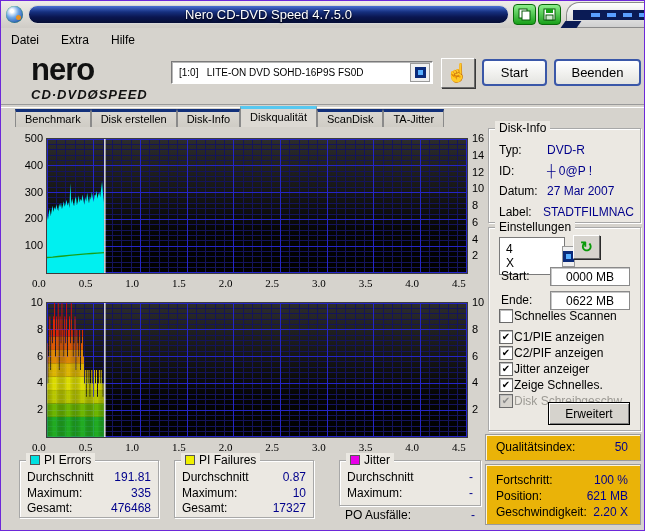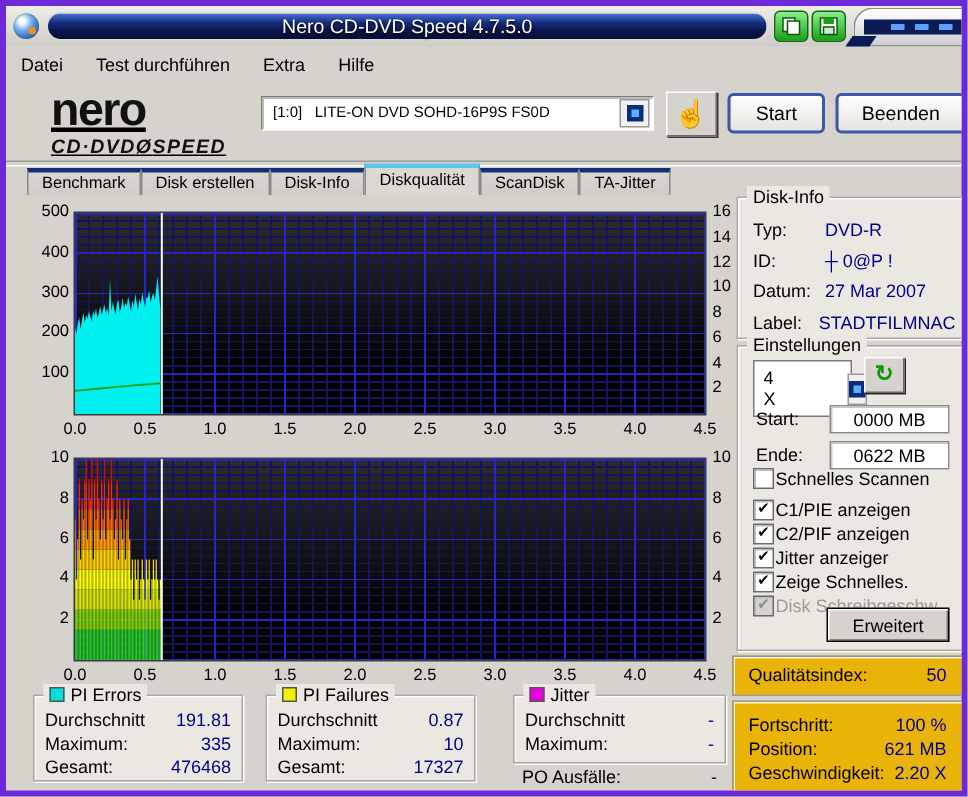--- a/index.html
+++ b/index.html
@@ -1,18 +1,18 @@
 <!DOCTYPE html>
 <html><head>
 <meta charset="utf-8">
 <style>
   html,body{margin:0;padding:0;background:#9aa0a8;}
   .window{position:relative;width:645px;height:531px;background:#d6d3cd;
     font-family:"Liberation Sans",sans-serif;font-size:12px;color:#000;
-    overflow:hidden;box-sizing:border-box;border:4px solid #6d28d9;}
+    overflow:hidden;box-sizing:border-box;border:1px solid #6d28d9;}
   .val{color:#00008b;}
 
   
   .titlebar{position:absolute;left:0;top:0;width:100%;height:27px;
     background:linear-gradient(180deg,#efede9,#cfccc6);}
   .app-icon{position:absolute;left:5px;top:5px;width:17px;height:17px;border-radius:50%;
     background:radial-gradient(circle at 35% 30%,#fff 10%,#6fa8e8 40%,#1a4aa0 85%);
     box-shadow:inset 0 0 1px #083;}
   .app-icon::after{content:"";position:absolute;right:2px;bottom:3px;width:5px;height:5px;border-radius:50%;
     background:#e89020;}
@@ -33,21 +33,21 @@
   .swoosh .wedge{position:absolute;left:0px;bottom:0px;width:16px;height:7px;background:#0a1b55;
     transform:skewX(-35deg);}
 
   
   .menubar{position:absolute;left:2px;top:28px;width:100%;height:21px;display:flex;align-items:center;}
   .menu-item{padding:2px 8px;margin-right:6px;cursor:default;}
 
   
   .hdr-sep{position:absolute;left:0;top:103px;width:100%;height:2px;
     border-top:1px solid #9a9a9a;border-bottom:1px solid #fff;}
-  .logo{position:absolute;left:30px;top:53px;line-height:1;text-decoration:underline;}
+  .logo{position:absolute;left:30px;top:53px;line-height:1;}
   .logo .l1{font-size:31px;font-weight:bold;letter-spacing:-1px;color:#111;}
   .logo .l2{font-size:13px;font-weight:bold;font-style:italic;letter-spacing:1px;color:#111;margin-top:3px;}
   .combo{position:absolute;left:170px;top:60px;width:262px;height:23px;background:#fff;
     border-top:1px solid #7a7a7a;border-left:1px solid #7a7a7a;
     border-bottom:1px solid #fff;border-right:1px solid #fff;
     box-shadow:inset 1px 1px 0 #b8b8b8;display:flex;align-items:center;box-sizing:border-box;cursor:default;}
   .combo .txt{flex:1;padding-left:7px;font-size:10px;white-space:pre;}
   .sq-btn{width:18px;height:17px;margin-right:2px;background:#f0f0f0;border:1px solid #9a9a9a;
     display:flex;align-items:center;justify-content:center;cursor:pointer;}
   .sq-btn .sq-o{width:11px;height:11px;background:#0a2a7a;display:flex;align-items:center;justify-content:center;}
@@ -70,21 +70,21 @@
 
   
   .plot{position:absolute;width:420px;height:134px;background:linear-gradient(180deg,#2c2c2c,#050505 70%,#000);
     box-shadow:0 0 0 1px #3c3c3c;}
   .plot svg{position:absolute;left:0;top:0;}
   .ylabs{position:absolute;width:30px;height:134px;pointer-events:none;}
   .ylab{position:absolute;width:100%;font-size:11px;line-height:13px;color:#000;}
   .ylabs.left .ylab{text-align:right;padding-right:0;}
   .ylabs.right .ylab{text-align:left;padding-left:4px;}
   .xlabs{position:absolute;width:430px;height:14px;pointer-events:none;}
-  .xlab{position:absolute;width:30px;text-align:center;font-size:11px;color:#000;}
+  .xlab{position:absolute;width:30px;text-align:left;font-size:11px;color:#000;font-family:Liberation Serif, serif;}
 
   
   .groupbox{position:absolute;background:#ebe8e2;border:1px solid #a8a8a8;
     box-shadow:inset 1px 1px 0 #fff,1px 1px 0 #fff;box-sizing:border-box;}
   .gtitle{position:absolute;top:-8px;left:6px;background:#ebe8e2;padding:0 4px;font-size:12px;
     display:flex;align-items:center;gap:4px;white-space:nowrap;}
   .gtitle .legend-sq{width:8px;height:8px;border:1px solid #555;display:inline-block;}
   .panel{position:absolute;background:#eab308;border:1px solid #9a9a9a;
     box-shadow:inset 1px 1px 0 rgba(255,255,255,.85);box-sizing:border-box;}
   .kv{display:flex;justify-content:space-between;align-items:baseline;}
@@ -155,21 +155,20 @@
           <i style="left:34px"></i>
           <i style="left:50px"></i>
           <i style="left:66px"></i>
         </div>
       <div class="wedge"></div>
     </div>
   </div>
 
   <div class="menubar" id="menubar">
       <span class="menu-item">Datei</span>
-      <span class="menu-item">Test durchführen</span>
       <span class="menu-item">Extra</span>
       <span class="menu-item">Hilfe</span>
     </div>
 
   <div class="logo">
     <div class="l1">nero</div>
     <div class="l2"><span>CD·DVD</span><span>Ø</span><span>SPEED</span></div>
   </div>
   <div class="combo">
     <span class="txt">[1:0]   LITE-ON DVD SOHD-16P9S FS0D</span>

